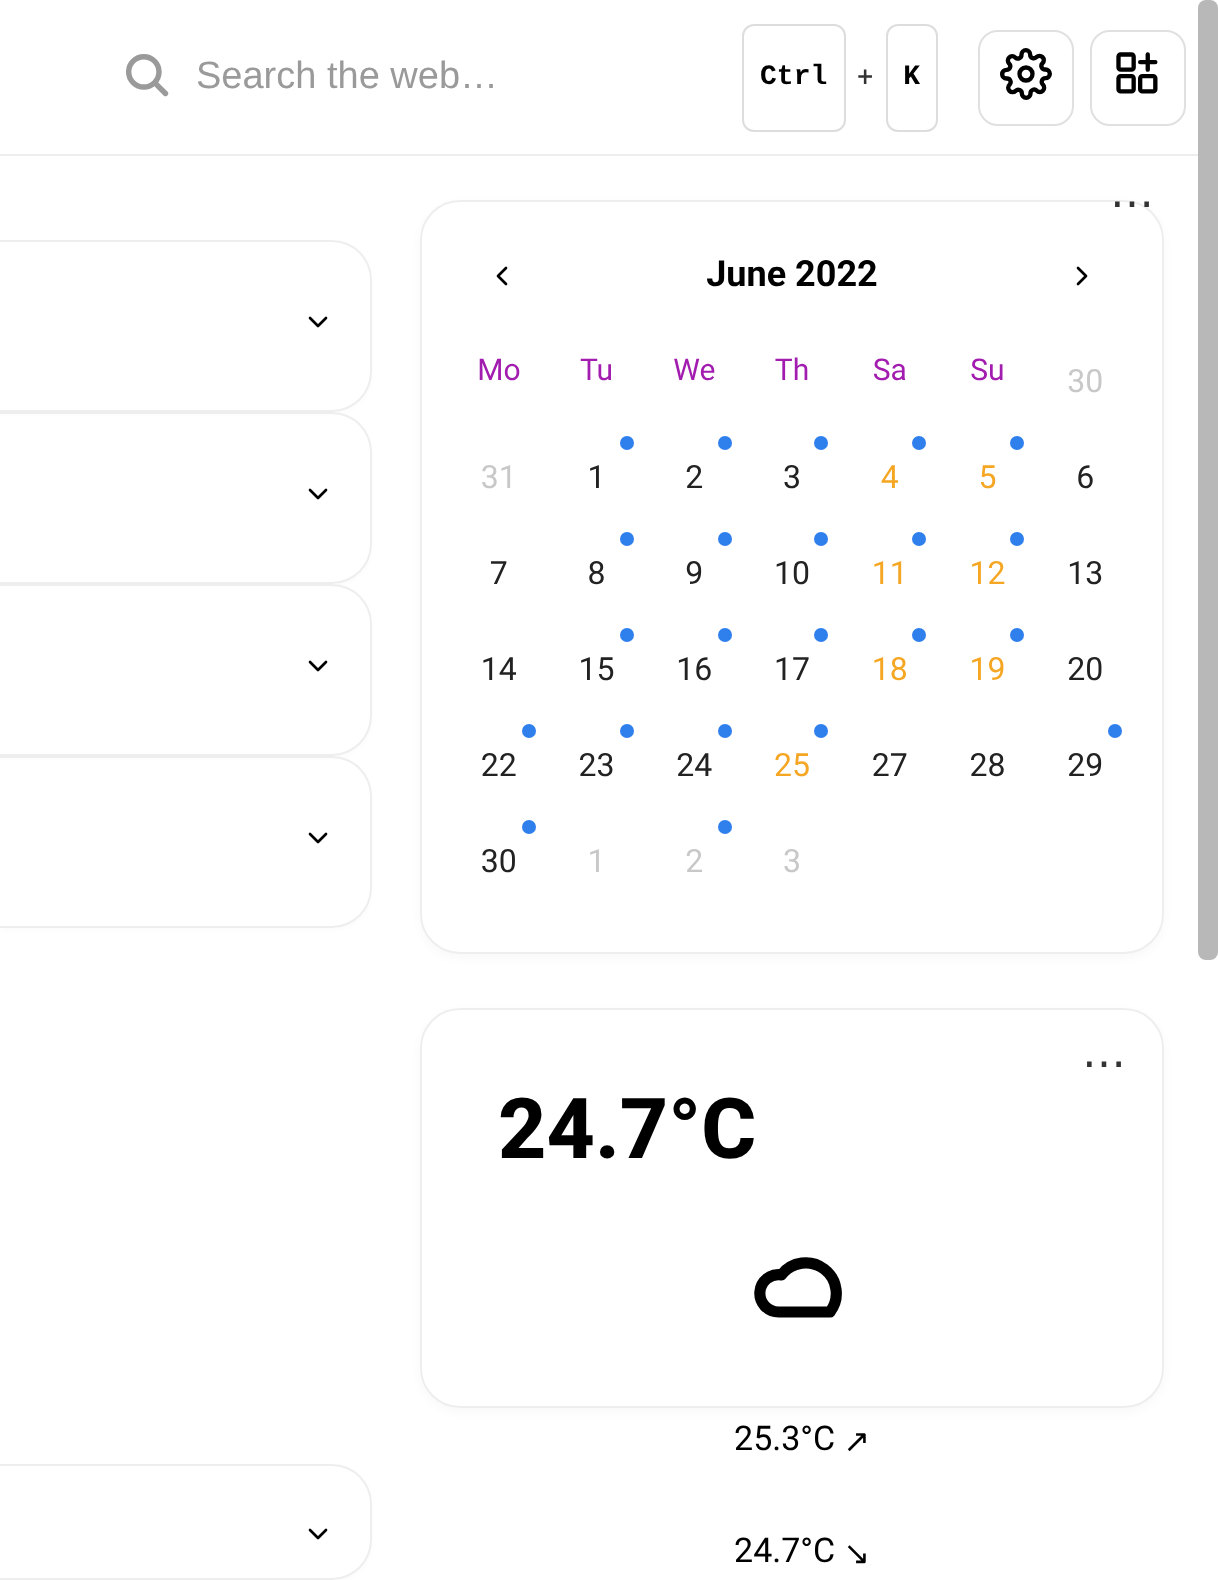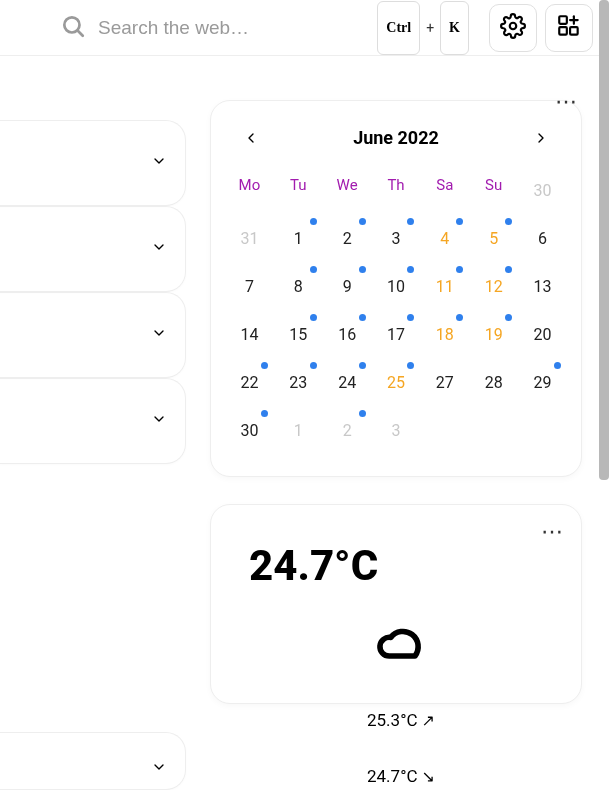--- a/index.html
+++ b/index.html
@@ -5,21 +5,21 @@
   * { box-sizing: border-box; margin: 0; padding: 0; }
   body {
     font-family: -apple-system, BlinkMacSystemFont, "Segoe UI", Roboto, sans-serif;
     background: #fff;
     width: 609px;
     height: 790px;
     overflow: hidden;
     position: relative;
   }
   .topbar {
-    height: 56px;
+    height: 78px;
     border-bottom: 1px solid #eee;
     display: flex;
     align-items: center;
     padding: 0 16px;
   }
   .search-wrap {
     display: flex;
     align-items: center;
     gap: 12px;
     flex: 1;
@@ -38,21 +38,21 @@
   .kbd-group {
     display: flex;
     align-items: center;
     gap: 6px;
     margin-right: 12px;
   }
   .kbd {
     border: 1px solid #ddd;
     border-radius: 6px;
     padding: 18px 8px;
-    font-family: Liberation Serif, serif;
+    font-family: Liberation Mono, monospace;
     font-size: 14px;
     font-weight: 600;
     background: #fff;
   }
   .kbd-plus { font-size: 14px; color: #333; }
   .icon-btn {
     width: 48px;
     height: 48px;
     border: 1px solid #e0e0e0;
     border-radius: 10px;

